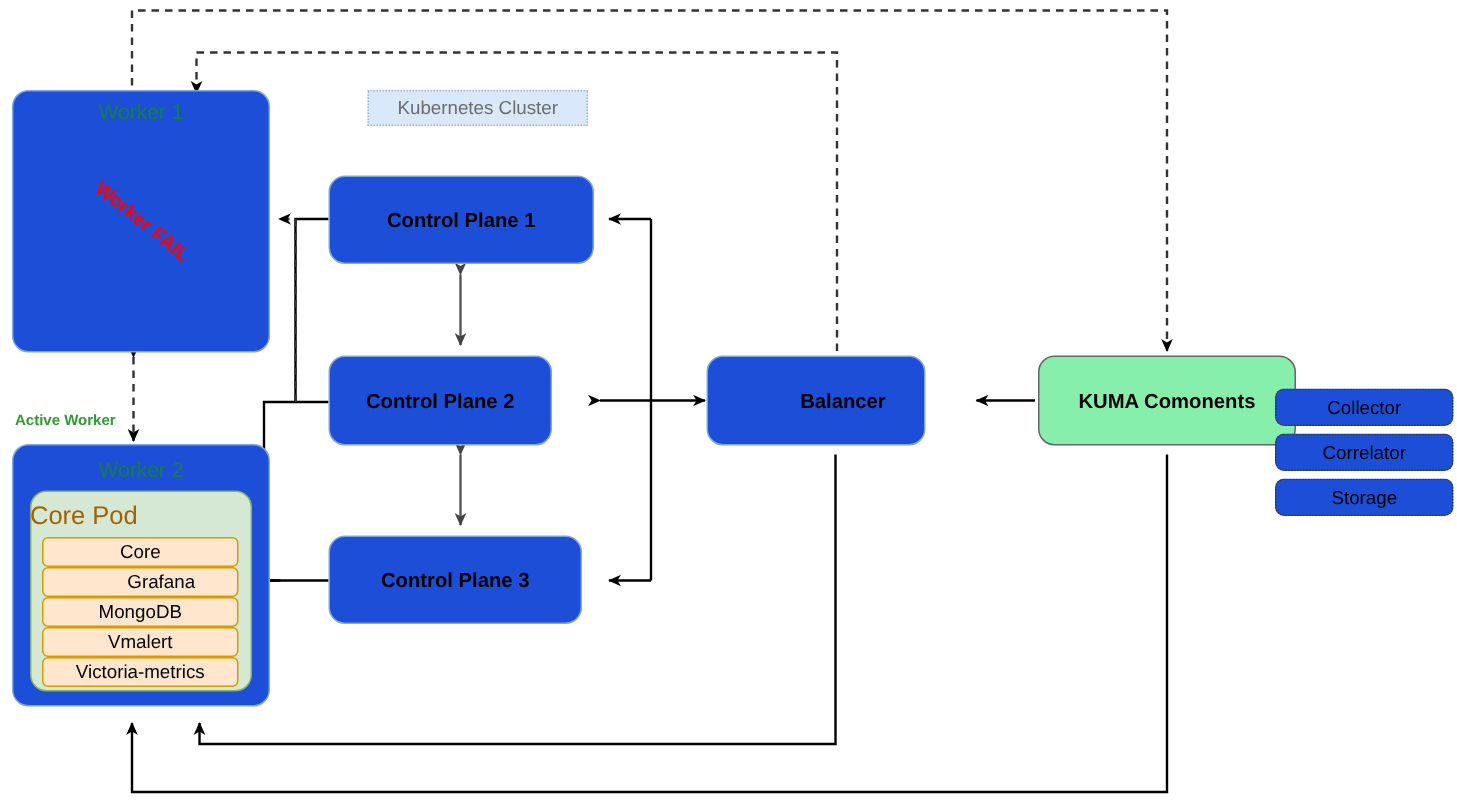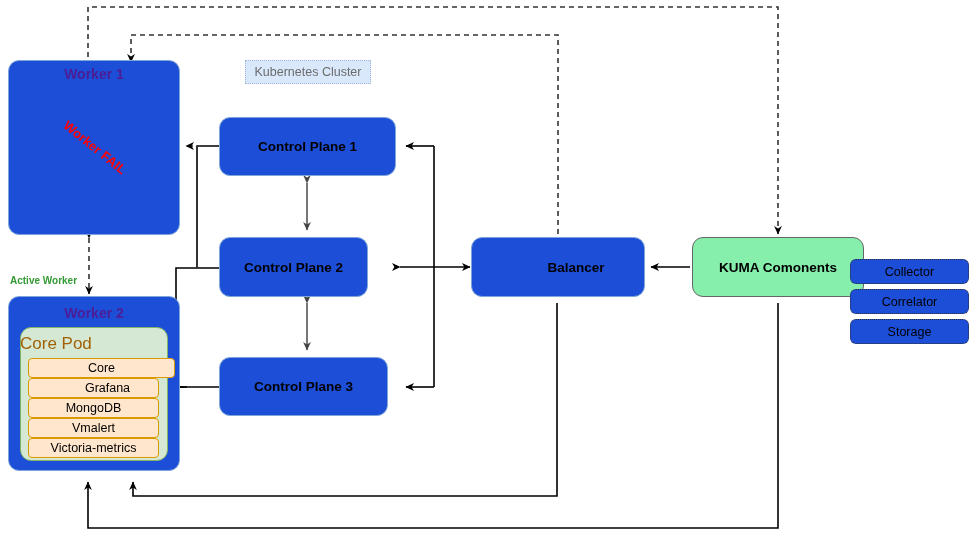--- a/index.html
+++ b/index.html
@@ -5,21 +5,21 @@
   html,body{margin:0;padding:0;background:#ffffff;}
   body{width:971px;height:536px;position:relative;overflow:hidden;
        font-family:"Liberation Sans",sans-serif;}
   #canvas{position:absolute;left:0;top:0;width:971px;height:536px;}
   .node{position:absolute;box-sizing:border-box;display:flex;align-items:center;
         justify-content:center;text-align:center;}
   .blue{background:#1d4ed8;border:1px solid #7ea6d8;border-radius:11px;
         color:#000000;font-size:13.5px;font-weight:bold;}
   .cp{font-size:13.5px;font-weight:bold;}
   .worker-title{position:absolute;left:0;right:0;top:7px;text-align:center;
-        font-size:14px;font-weight:bold;color:#4c1d95;}
+        font-size:14px;font-weight:normal;color:#15803d;}
   .corepod{position:absolute;background:#d5e8d4;border:1px solid #82b366;
         border-radius:11px;box-sizing:border-box;}
   .corepod-title{position:absolute;left:0;right:0;top:5px;
         font-size:17px;color:#a16207;}
   .svc{position:absolute;background:#ffe6cc;border:1px solid #d79b00;
        border-radius:4px;box-sizing:border-box;display:flex;align-items:center;
        justify-content:center;font-size:12.5px;color:#000;}
   .kuma{background:#86efac;border:1px solid #666666;border-radius:11px;
         font-size:13.5px;font-weight:bold;color:#000;}
   .dotbox{background:#1d4ed8;border:1px dotted #333333;border-radius:6px;
@@ -83,48 +83,48 @@
     <path d="M557,303 L557,496 L133,496 L133,482" marker-end="url(#ah)"></path>
     <path d="M778,303 L778,528 L88,528 L88,482" marker-end="url(#ah)"></path>
   </g>
 
   <g>
     <path d="M24,63 L59,63 L89,105 L119,63 L154,63 L106,130 L154,229
              L119,229 L89,175 L59,229 L24,229 L72,130 Z" fill="#f8cecc" stroke="#b85450" stroke-width="1.3"></path>
   </g>
 </svg>
 
-<div class="klabel" style="left:245px;top:60px;width:126px;height:24px;">
+<div class="klabel" style="left:245px;top:60px;width:147px;height:24px;">
   <span>Kubernetes Cluster</span>
 </div>
 
 <div class="node blue" style="left:8px;top:60px;width:172px;height:175px;">
 </div>
 <div class="worker-title" style="left:8px;width:172px;top:66px;">Worker 1</div>
 <div class="failtext" style="left:55px;top:140px;width:80px;text-align:center;">Worker FAIL</div>
 
 <div class="activelbl" style="left:10px;top:275px;">Active Worker</div>
 
 <div class="node blue" style="left:8px;top:296px;width:172px;height:175px;">
 </div>
 <div class="worker-title" style="left:8px;width:172px;top:305px;">Worker 2</div>
 
 <div class="corepod" style="left:20px;top:327px;width:148px;height:134px;">
 </div>
 <div class="corepod-title" style="left:20px;width:148px;top:334px;">Core Pod</div>
 
-<div class="svc" style="left:28px;top:358px;width:147px;height:20px;">Core</div>
+<div class="svc" style="left:28px;top:358px;width:131px;height:20px;">Core</div>
 <div class="svc" style="left:28px;top:378px;width:131px;height:20px;padding-left:28px;">Grafana</div>
 <div class="svc" style="left:28px;top:398px;width:131px;height:20px;">MongoDB</div>
 <div class="svc" style="left:28px;top:418px;width:131px;height:20px;">Vmalert</div>
 <div class="svc" style="left:28px;top:438px;width:131px;height:20px;">Victoria-metrics</div>
 
 <div class="node blue cp" style="left:219px;top:117px;width:177px;height:59px;">Control Plane 1</div>
 <div class="node blue cp" style="left:219px;top:237px;width:149px;height:60px;">Control Plane 2</div>
 <div class="node blue cp" style="left:219px;top:357px;width:169px;height:59px;">Control Plane 3</div>
 
-<div class="node blue" style="left:471px;top:237px;width:174px;height:60px;padding-left:36px;">Balancer</div>
+<div class="node blue" style="left:471px;top:237px;width:146px;height:60px;padding-left:36px;">Balancer</div>
 
 <div class="node kuma" style="left:692px;top:237px;width:172px;height:60px;">KUMA Comonents</div>
 
 <div class="dotbox" style="position:absolute;left:850px;top:259px;width:119px;height:25px;">Collector</div>
 <div class="dotbox" style="position:absolute;left:850px;top:289px;width:119px;height:25px;">Correlator</div>
 <div class="dotbox" style="position:absolute;left:850px;top:319px;width:119px;height:25px;">Storage</div>
 
 </body></html>

